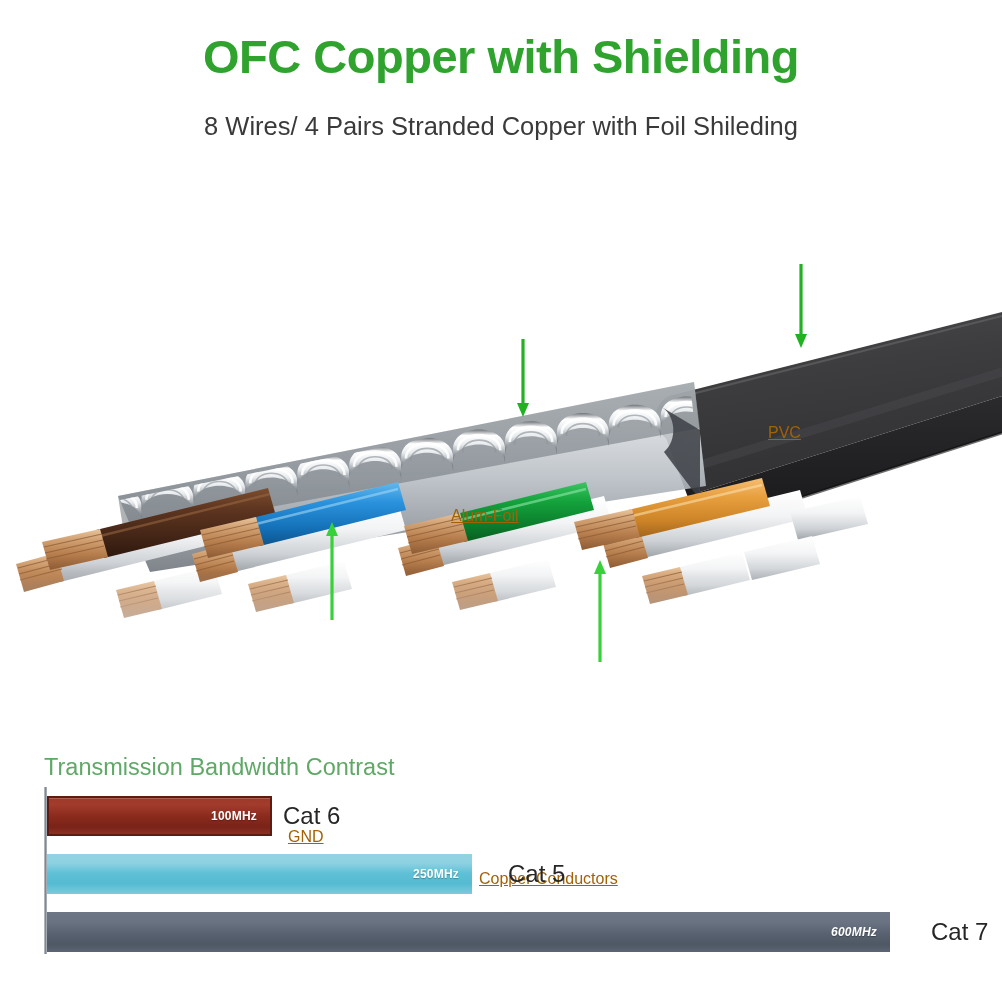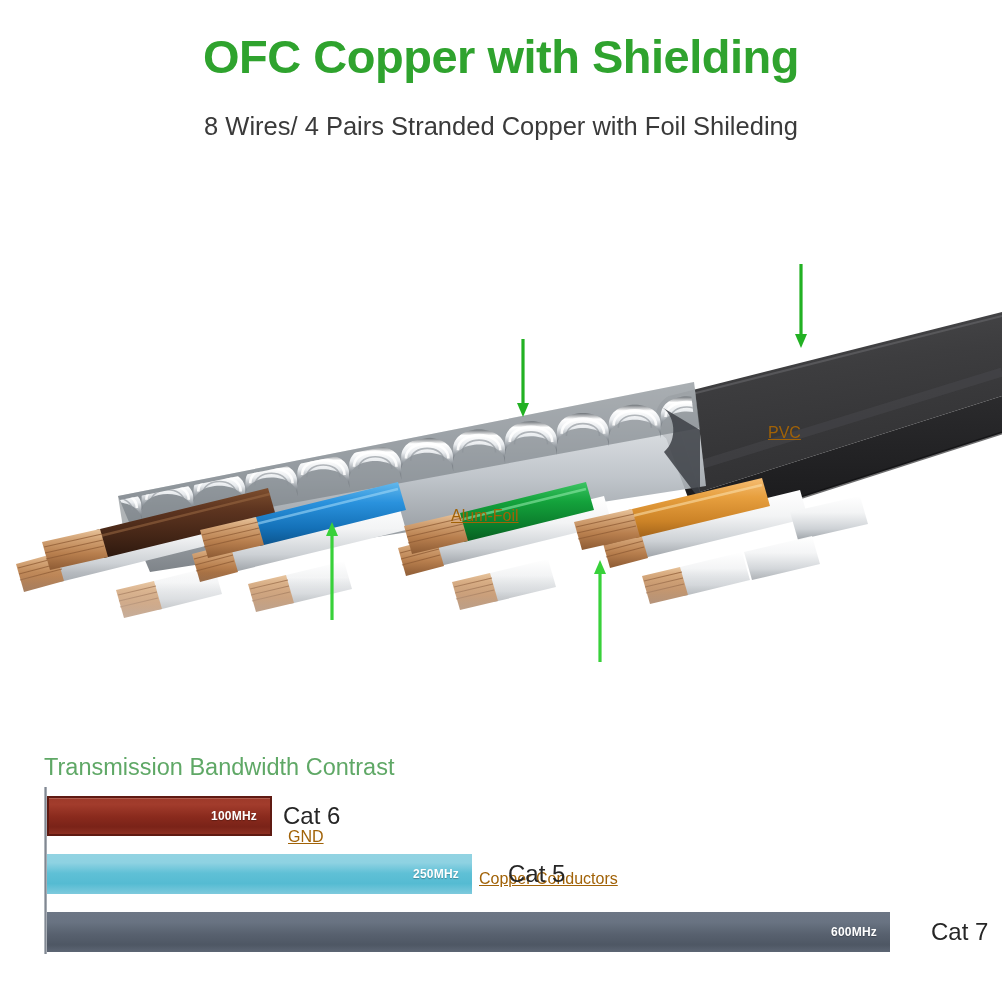--- a/index.html
+++ b/index.html
@@ -141,20 +141,21 @@
         #92d3e2 0%, #8ed2e2 22%, #5fc0d6 48%, #55bbd2 74%, #7ecadd 100%);
   }
   #cat6-label { left: 461px; }
 
   
   #bar-row-cat7 { top: 170px; }
   #bar-cat7 {
     width: 843px;
     background: linear-gradient(180deg,
         #6c7685 0%, #697382 25%, #58616f 55%, #4e5764 82%, #5d6674 100%);
+    font-style: italic;
   }
   #cat7-label { left: 853px; margin-left: 31px; }
 </style>
 </head>
 <body>
 
 <div class="headings">
   <h1 id="page-title">OFC Copper with Shielding</h1>
   <h2 id="page-subtitle">8 Wires/ 4 Pairs Stranded Copper with Foil Shileding</h2>
 </div>

